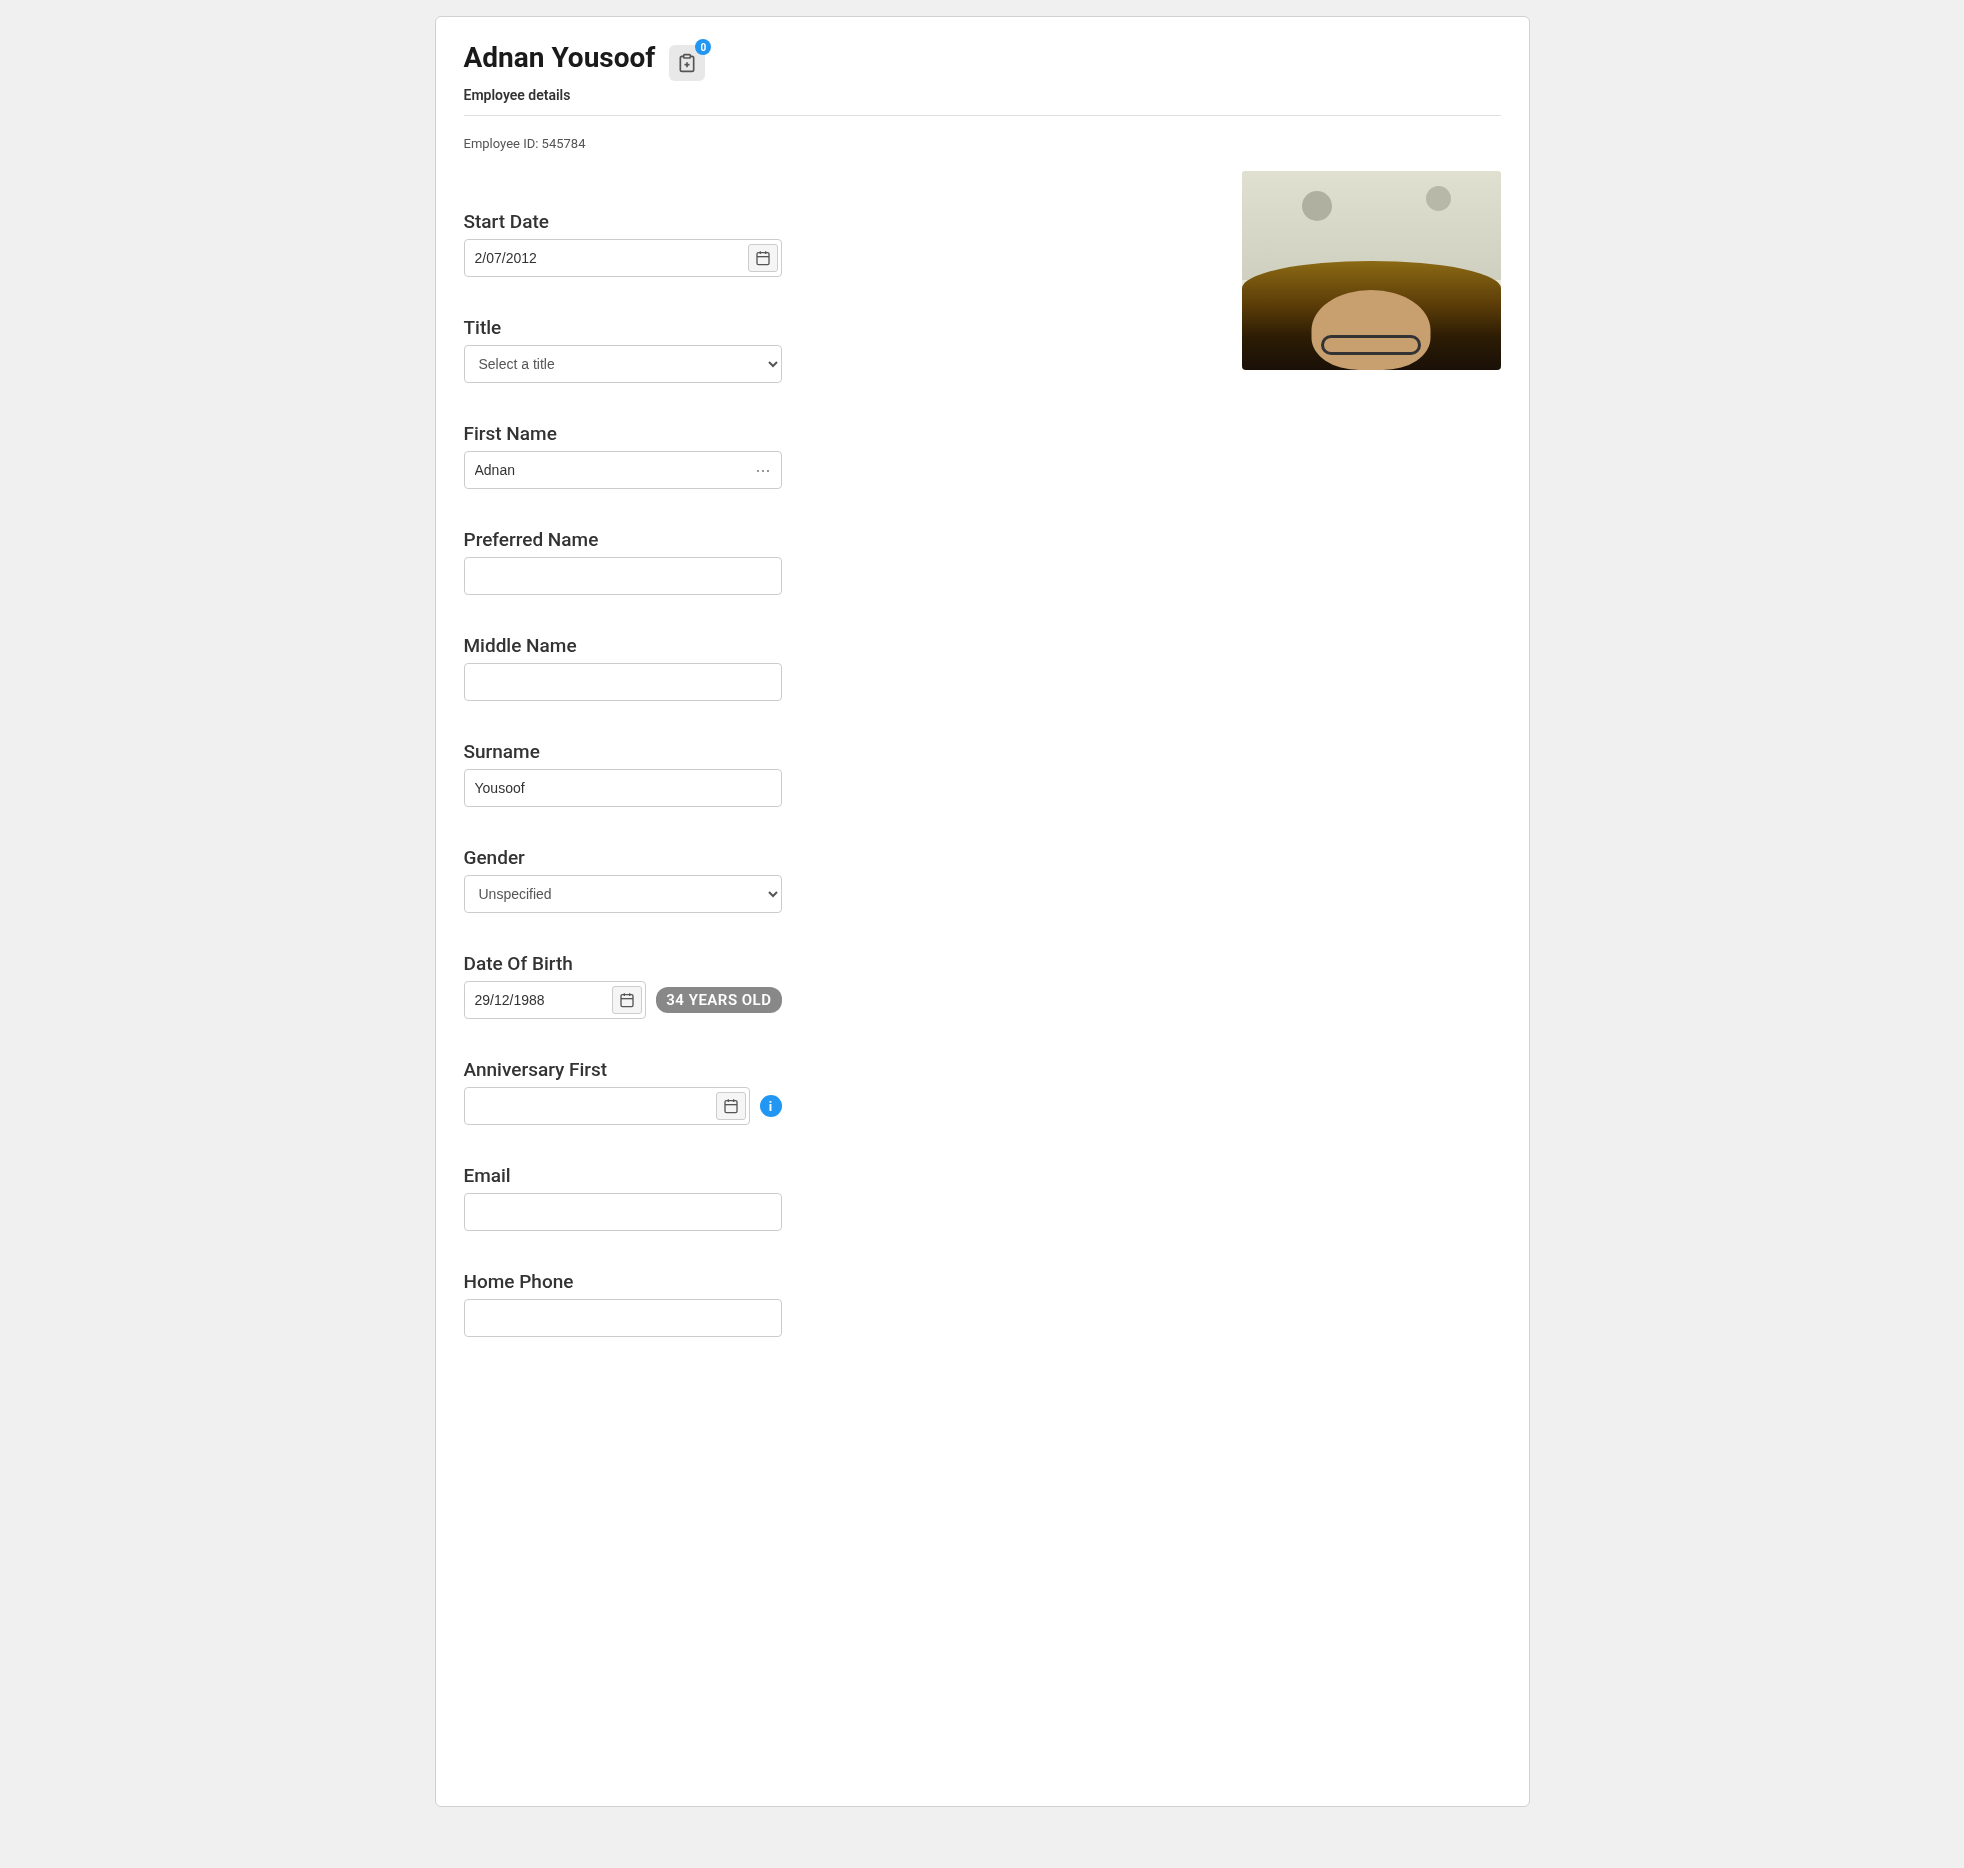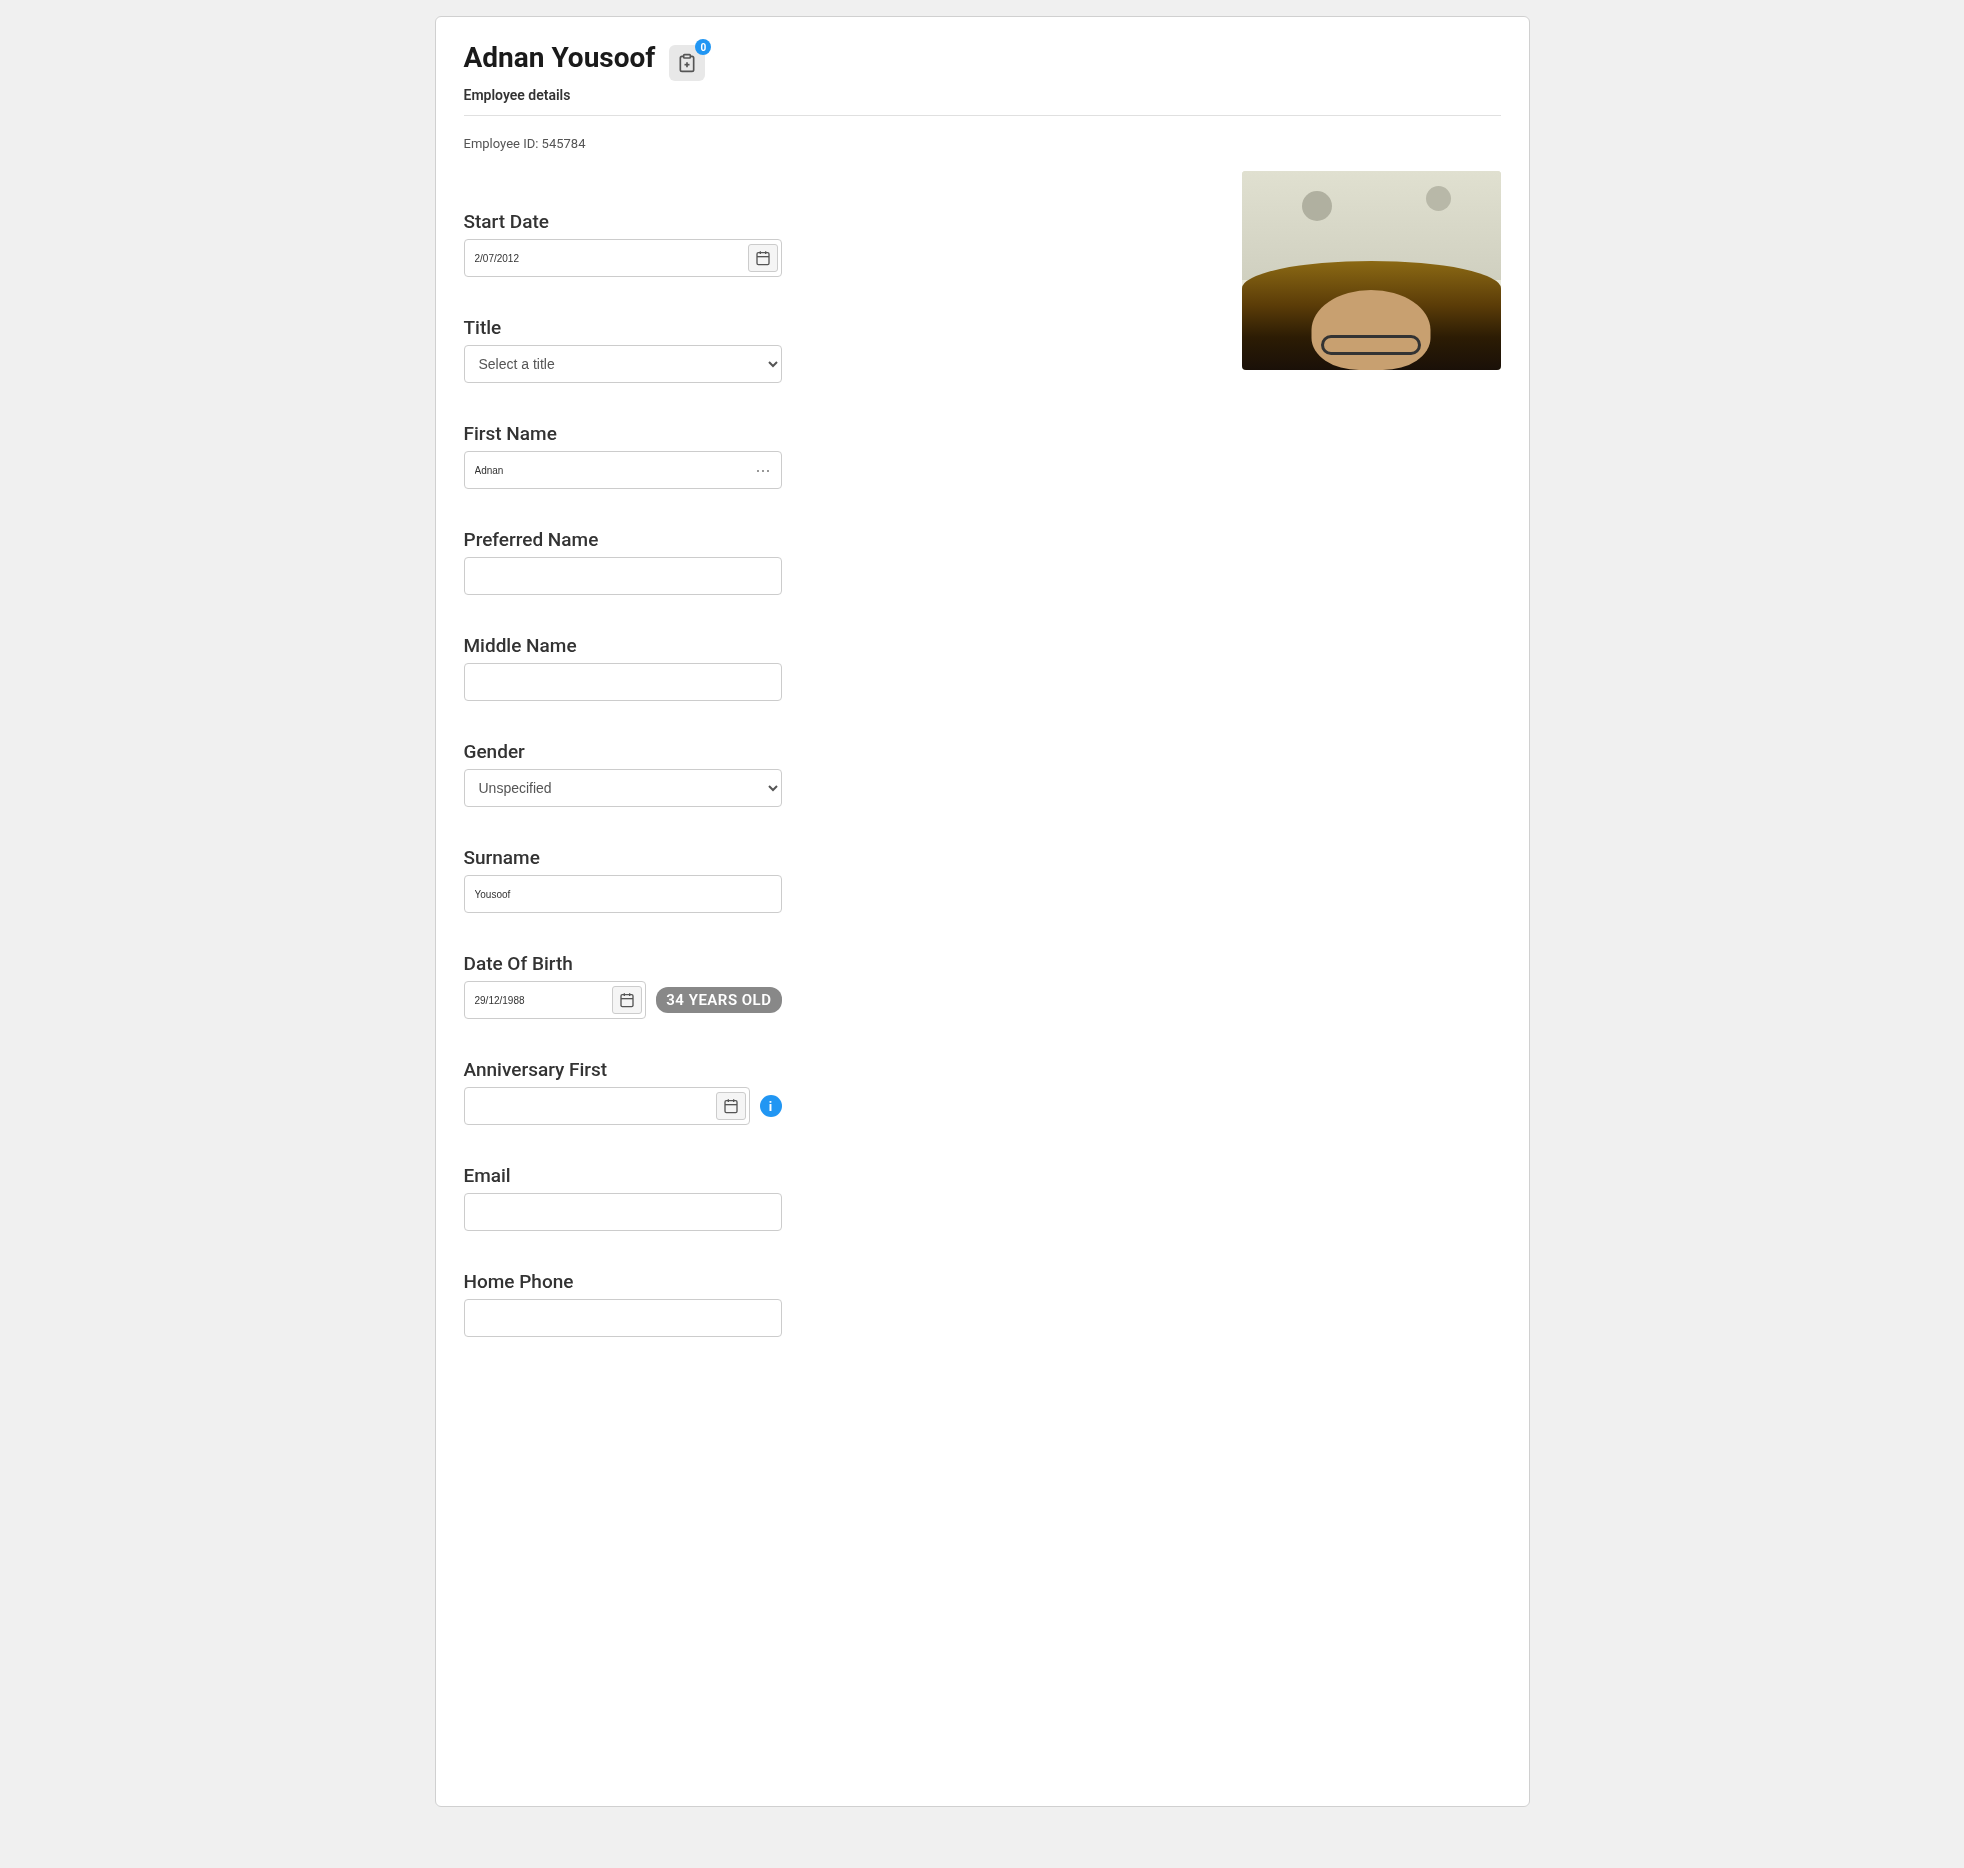--- a/index.html
+++ b/index.html
@@ -178,21 +178,21 @@
       color: #333;
       margin-bottom: 6px;
       margin-top: 39px;
     }
     .form-input {
       width: 100%;
       height: 38px;
       border: 1px solid #ccc;
       border-radius: 4px;
       padding: 0 10px;
-      font-size: 10px;
+      font-size: 14px;
       color: #333;
       background: #fff;
       outline: none;
     }
     .input-with-icon {
       position: relative;
       display: flex;
       align-items: center;
     }
     .input-with-icon .form-input {
@@ -352,33 +352,33 @@
         <label class="form-label">Preferred Name</label>
         <input class="form-input" type="text" style="">
       </div>
 
       <div class="form-group">
         <label class="form-label">Middle Name</label>
         <input class="form-input" type="text" style="">
       </div>
 
       <div class="form-group">
+        <label class="form-label">Surname</label>
+        <input class="form-input" type="text" value="Yousoof" style="">
+      </div>
+
+      <div class="form-group">
         <label class="form-label">Gender</label>
         <select class="form-select">
           <option value="Unspecified" selected="">Unspecified</option>
           <option value="Male">Male</option>
           <option value="Female">Female</option>
           <option value="Non-binary">Non-binary</option>
           <option value="Prefer not to say">Prefer not to say</option>
         </select>
-      </div>
-
-      <div class="form-group">
-        <label class="form-label">Surname</label>
-        <input class="form-input" type="text" value="Yousoof" style="">
       </div>
 
       <div class="form-group">
         <label class="form-label">Date Of Birth</label>
         <div class="date-with-badge">
           <div class="input-with-icon">
             <input class="form-input" type="text" value="29/12/1988" style="">
             <button class="input-icon-btn">
               <svg width="16" height="16" viewBox="0 0 24 24" fill="none" stroke="currentColor" stroke-width="2">
                 <rect x="3" y="4" width="18" height="18" rx="2" ry="2"></rect>

